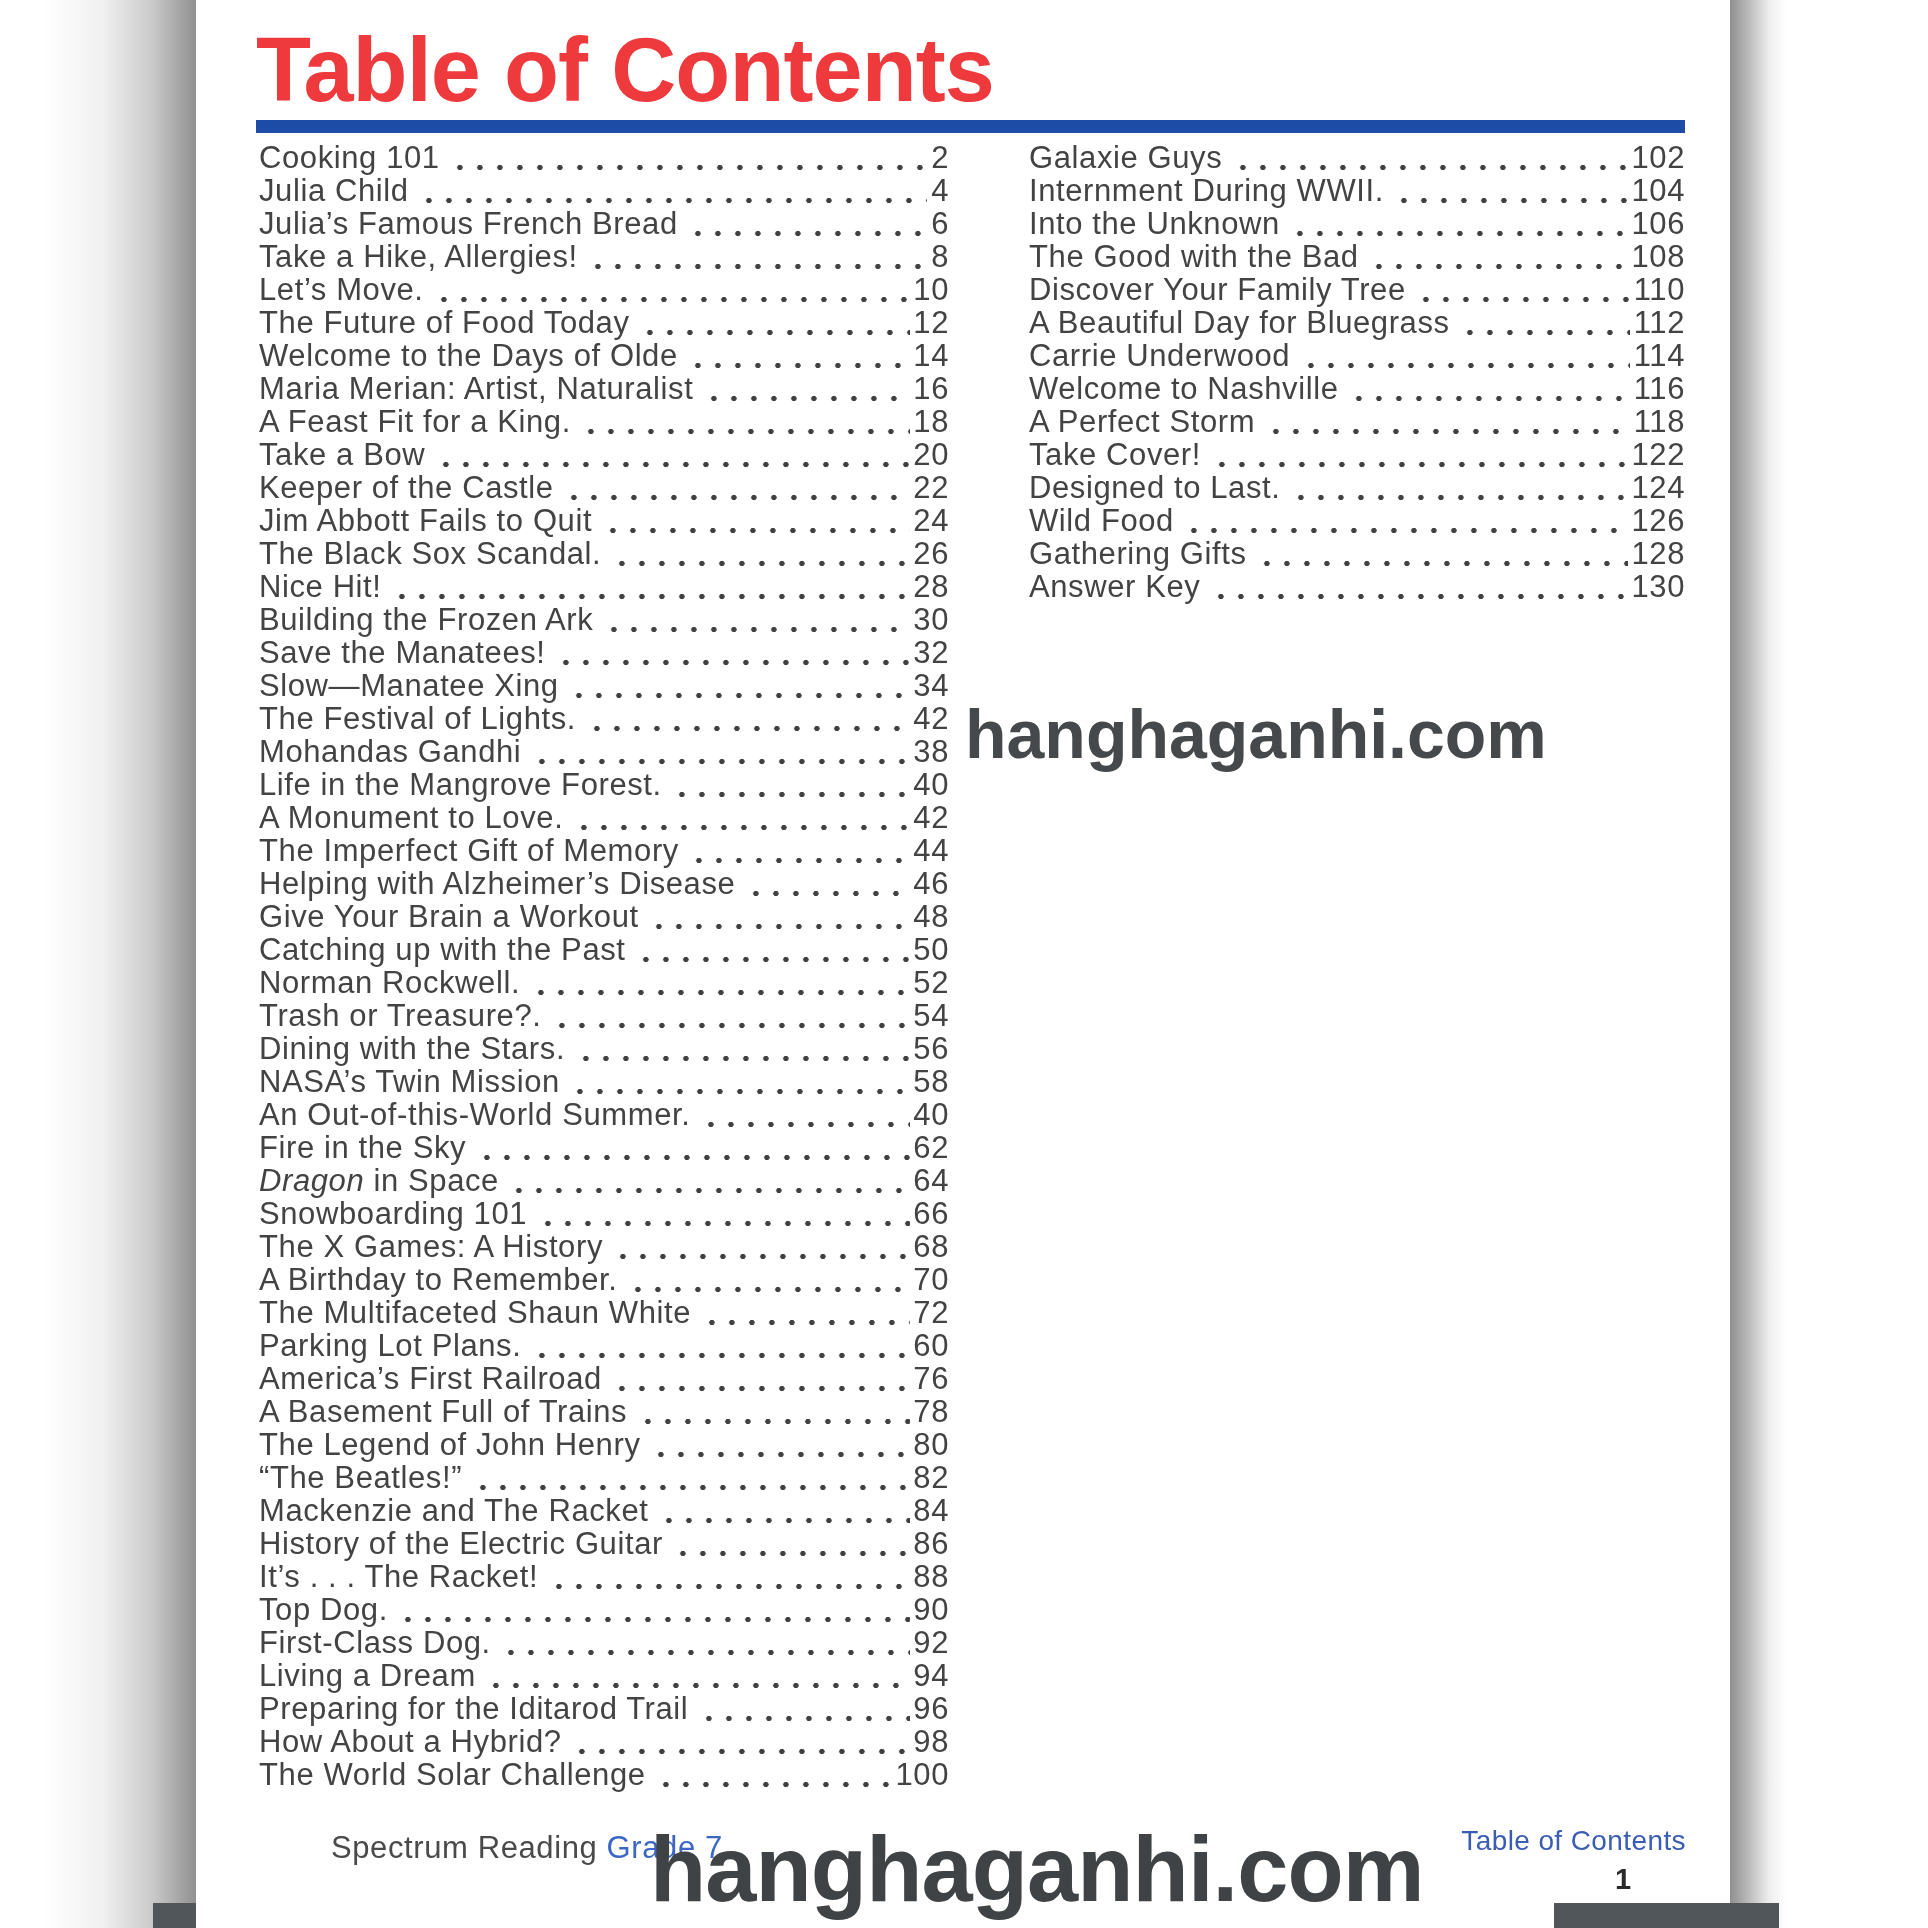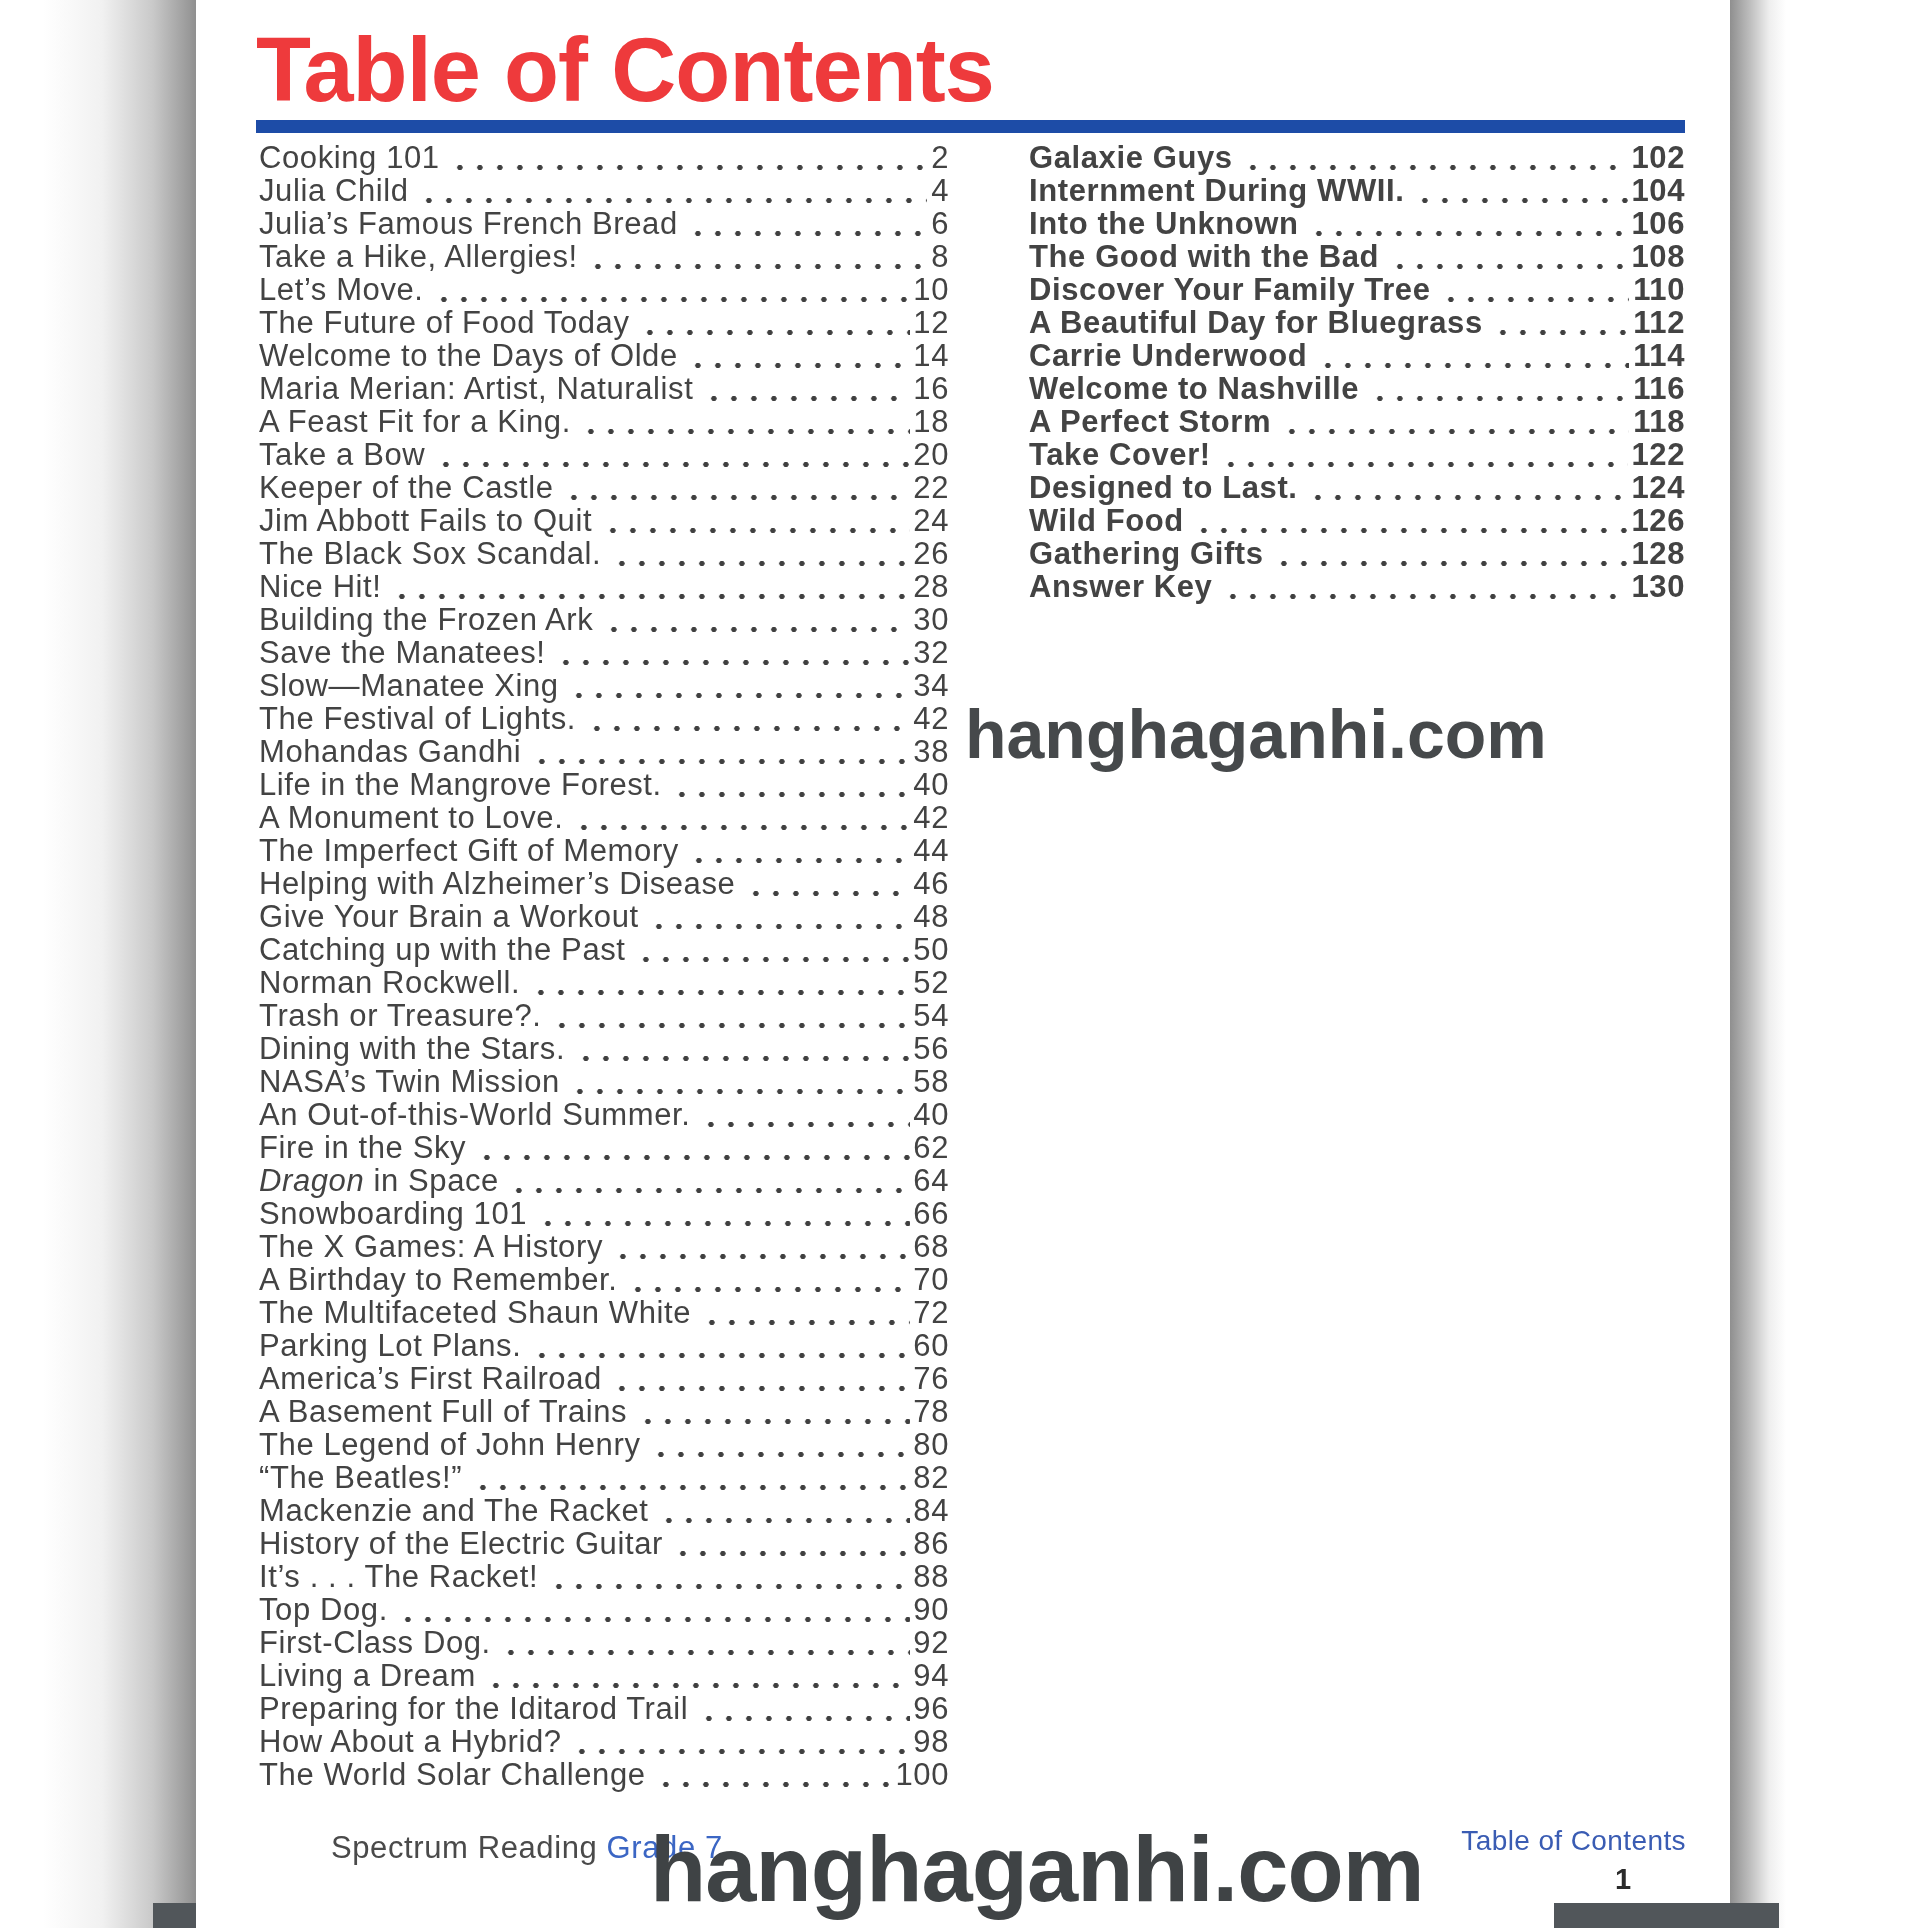--- a/index.html
+++ b/index.html
@@ -14,21 +14,21 @@
   .bottom-bar{position:absolute;left:153px;bottom:0;width:1626px;height:25.4px;background:#51565a;z-index:1;}
 
   .page{position:absolute;left:196px;top:0;width:1358px;height:1928px;background:#ffffff;z-index:2;}
 
   .title{position:absolute;left:60px;top:19px;font-size:90px;font-weight:700;
     letter-spacing:-0.9px;color:#ee3a3c;white-space:nowrap;}
   .rule{position:absolute;left:60px;top:120px;width:1429px;height:13px;background:#1d4ca7;}
 
   .col{position:absolute;top:141px;color:#434343;}
   .col-left{left:63px;width:690px;}
-  .col-right{left:833px;width:656px;font-weight:bold;}
+  .col-right{left:833px;width:656px;}
 
   .row{display:flex;height:33px;font-size:31px;line-height:33px;letter-spacing:0.6px;white-space:nowrap;}
   .row .t{flex:0 0 auto;}
   .row .t i{font-style:italic;}
   .row .dots{flex:1 1 auto;min-width:9.4px;margin:0 3.8px 0 8.5px;
     background-image:radial-gradient(circle,#3f3f3f 2.4px,rgba(0,0,0,0) 3px);
     background-size:20px 11.3px;background-repeat:repeat-x;background-position:1.9px 21px;}
   .row .p{flex:0 0 auto;text-align:right;}
 
   .watermark-mid{position:absolute;left:769px;top:695px;font-size:68px;font-weight:700;

